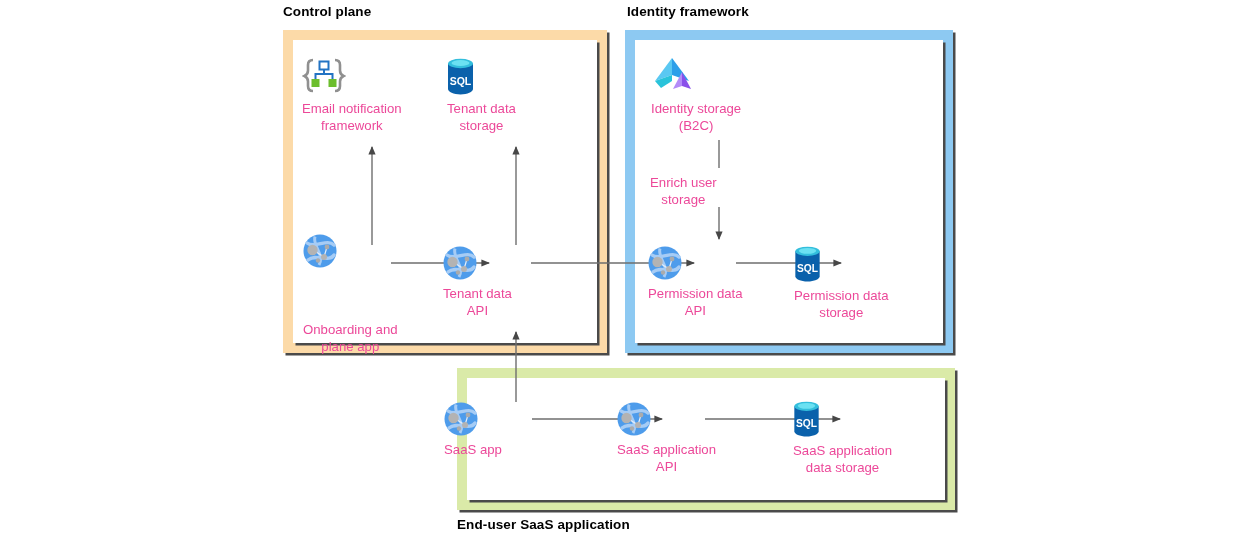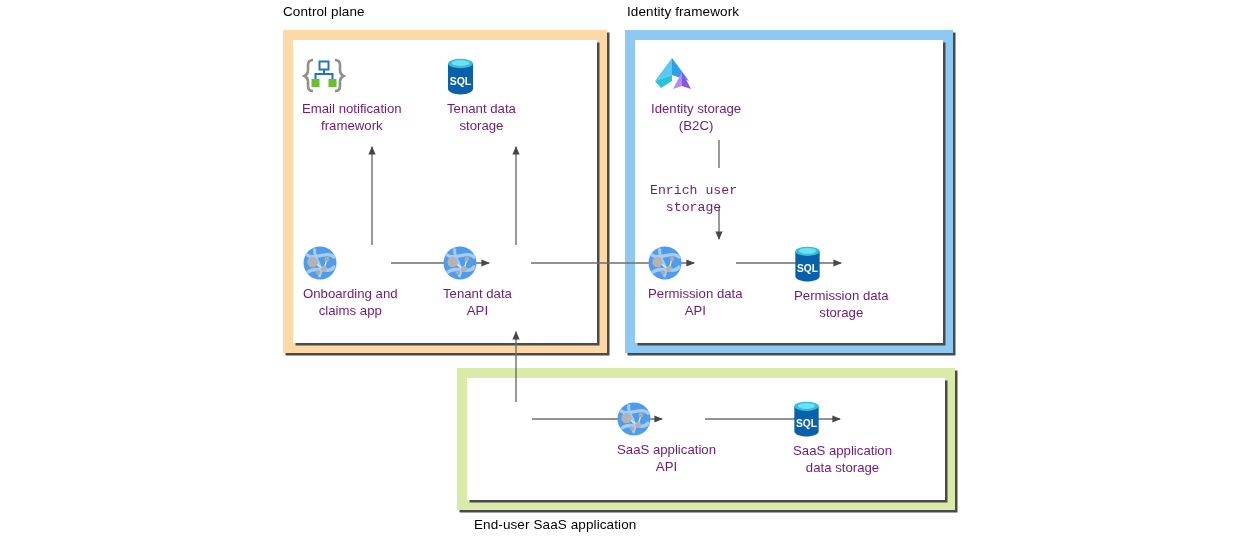--- a/index.html
+++ b/index.html
@@ -1,27 +1,27 @@
 <!DOCTYPE html>
 <html><head>
 <meta charset="utf-8">
 <style>
   html,body{margin:0;padding:0;background:#ffffff;font-family:"Liberation Sans",sans-serif;}
   .canvas{position:relative;width:1234px;height:542px;background:#ffffff;overflow:hidden;}
 
   .frame{position:absolute;box-shadow:2.5px 2.5px 0 0 #4a4a4a;}
   .frame-inner{position:absolute;background:#ffffff;box-shadow:2.5px 2.5px 0 0 #4a4a4a;}
 
-  .section-title{position:absolute;font-size:13.5px;font-weight:400;color:#000;white-space:nowrap;letter-spacing:.1px;}
+  .section-title{position:absolute;font-size:13.5px;font-weight:700;color:#000;white-space:nowrap;letter-spacing:.1px;}
 
   .node{position:absolute;width:140px;display:flex;flex-direction:column;align-items:flex-start;}
   .node .icon{display:block;line-height:0;}
-  .node .label{margin-top:6px;font-size:13.2px;line-height:16.5px;color:#701a75;text-align:center;}
+  .node .label{margin-top:6px;font-size:13.2px;line-height:16.5px;color:#ec4899;text-align:center;}
   .node .label span{display:block;white-space:nowrap;}
-  .annotation .label{margin-top:12px;font-family:Liberation Mono, monospace;}
+  .annotation .label{margin-top:4px;}
 
   .connectors{position:absolute;left:0;top:0;pointer-events:none;}
   .connectors line{stroke:#6e6e6e;stroke-width:1.4;}
 
   .sql-text{font-family:"Liberation Sans",sans-serif;font-weight:700;}
 </style>
 </head>
 <body>
 
 <div class="canvas">
@@ -30,21 +30,21 @@
   <div class="frame-inner" style="left:293px;top:40px;width:304px;height:303px;"></div>
 
   <div class="frame" style="left:625px;top:30px;width:328px;height:323px;background:#8DC9F2;"></div>
   <div class="frame-inner" style="left:635px;top:40px;width:308px;height:303px;"></div>
 
   <div class="frame" style="left:457px;top:368px;width:498px;height:142px;background:#DAEAA8;"></div>
   <div class="frame-inner" style="left:467px;top:378px;width:478px;height:122px;"></div>
 
   <div class="section-title" style="left:283px;top:4px;">Control plane</div>
   <div class="section-title" style="left:627px;top:4px;">Identity framework</div>
-  <div class="section-title" style="left:457px;top:517px;margin-left:17px;">End-user SaaS application</div>
+  <div class="section-title" style="left:457px;top:517px;">End-user SaaS application</div>
 
   <svg class="connectors" width="1234" height="542" viewBox="0 0 1234 542">
     <defs>
       <marker id="ah" markerWidth="10" markerHeight="9" refX="7.6" refY="3.6" orient="auto" markerUnits="userSpaceOnUse">
         <path d="M0,0 L8.6,3.6 L0,7.2 Z" fill="#474747"></path>
       </marker>
     </defs>
     <line x1="372" y1="245" x2="372" y2="147" marker-end="url(#ah)"></line>
     <line x1="516" y1="245" x2="516" y2="147" marker-end="url(#ah)"></line>
     <line x1="391" y1="263" x2="489" y2="263" marker-end="url(#ah)"></line>
@@ -82,37 +82,37 @@
         <ellipse cx="13.5" cy="5" rx="9" ry="3" fill="#6BE1F2"></ellipse>
         <text class="sql-text" x="13.5" y="27" text-anchor="middle" font-size="10.5" fill="#ffffff">SQL</text>
       </svg>
     </span>
     <div class="label">
       <span>Tenant data</span>
       <span>storage</span>
     </div>
   </div>
 
-  <div class="node" style="left:303px;top:246px;">
+  <div class="node" style="left:303px;top:234px;gap:48px;">
     <span class="icon">
       <svg width="34" height="34" viewBox="0 0 34 34">
         <circle cx="17" cy="17" r="16.5" fill="#4E9CEB"></circle>
         <path d="M4 9 C 12 15, 24 4, 31 11" stroke="#A6CCF5" stroke-width="3.4" fill="none" stroke-linecap="round"></path>
         <path d="M5 26 C 13 19, 26 29, 31 21" stroke="#A6CCF5" stroke-width="3.4" fill="none" stroke-linecap="round"></path>
         <path d="M12 2.5 C 9 12, 22 20, 16 31" stroke="#A6CCF5" stroke-width="3" fill="none"></path>
         <path d="M10 16 L21 23 L24 13" stroke="#E3EEFB" stroke-width="1.2" fill="none"></path>
         <circle cx="9.5" cy="16" r="5.2" fill="#B3B3B3"></circle>
         <circle cx="21" cy="23" r="3" fill="#B3B3B3"></circle>
         <circle cx="15" cy="26.5" r="2.2" fill="#ABABAB"></circle>
         <circle cx="24" cy="13" r="2.4" fill="#ABABAB"></circle>
       </svg>
     </span>
     <div class="label">
       <span>Onboarding and</span>
-      <span>claims app</span>
+      <span>plane app</span>
     </div>
   </div>
 
   <div class="node" style="left:443px;top:246px;">
     <span class="icon">
       <svg width="34" height="34" viewBox="0 0 34 34">
         <circle cx="17" cy="17" r="16.5" fill="#4E9CEB"></circle>
         <path d="M4 9 C 12 15, 24 4, 31 11" stroke="#A6CCF5" stroke-width="3.4" fill="none" stroke-linecap="round"></path>
         <path d="M5 26 C 13 19, 26 29, 31 21" stroke="#A6CCF5" stroke-width="3.4" fill="none" stroke-linecap="round"></path>
         <path d="M12 2.5 C 9 12, 22 20, 16 31" stroke="#A6CCF5" stroke-width="3" fill="none"></path>
@@ -180,20 +180,38 @@
         <ellipse cx="13.5" cy="5" rx="9" ry="3" fill="#6BE1F2"></ellipse>
         <text class="sql-text" x="13.5" y="27" text-anchor="middle" font-size="10.5" fill="#ffffff">SQL</text>
       </svg>
     </span>
     <div class="label">
       <span>Permission data</span>
       <span>storage</span>
     </div>
   </div>
 
+  <div class="node" style="left:444px;top:402px;">
+    <span class="icon">
+      <svg width="34" height="34" viewBox="0 0 34 34">
+        <circle cx="17" cy="17" r="16.5" fill="#4E9CEB"></circle>
+        <path d="M4 9 C 12 15, 24 4, 31 11" stroke="#A6CCF5" stroke-width="3.4" fill="none" stroke-linecap="round"></path>
+        <path d="M5 26 C 13 19, 26 29, 31 21" stroke="#A6CCF5" stroke-width="3.4" fill="none" stroke-linecap="round"></path>
+        <path d="M12 2.5 C 9 12, 22 20, 16 31" stroke="#A6CCF5" stroke-width="3" fill="none"></path>
+        <path d="M10 16 L21 23 L24 13" stroke="#E3EEFB" stroke-width="1.2" fill="none"></path>
+        <circle cx="9.5" cy="16" r="5.2" fill="#B3B3B3"></circle>
+        <circle cx="21" cy="23" r="3" fill="#B3B3B3"></circle>
+        <circle cx="15" cy="26.5" r="2.2" fill="#ABABAB"></circle>
+        <circle cx="24" cy="13" r="2.4" fill="#ABABAB"></circle>
+      </svg>
+    </span>
+    <div class="label">
+      <span>SaaS app</span>
+    </div>
+  </div>
 
   <div class="node" style="left:617px;top:402px;">
     <span class="icon">
       <svg width="34" height="34" viewBox="0 0 34 34">
         <circle cx="17" cy="17" r="16.5" fill="#4E9CEB"></circle>
         <path d="M4 9 C 12 15, 24 4, 31 11" stroke="#A6CCF5" stroke-width="3.4" fill="none" stroke-linecap="round"></path>
         <path d="M5 26 C 13 19, 26 29, 31 21" stroke="#A6CCF5" stroke-width="3.4" fill="none" stroke-linecap="round"></path>
         <path d="M12 2.5 C 9 12, 22 20, 16 31" stroke="#A6CCF5" stroke-width="3" fill="none"></path>
         <path d="M10 16 L21 23 L24 13" stroke="#E3EEFB" stroke-width="1.2" fill="none"></path>
         <circle cx="9.5" cy="16" r="5.2" fill="#B3B3B3"></circle>

